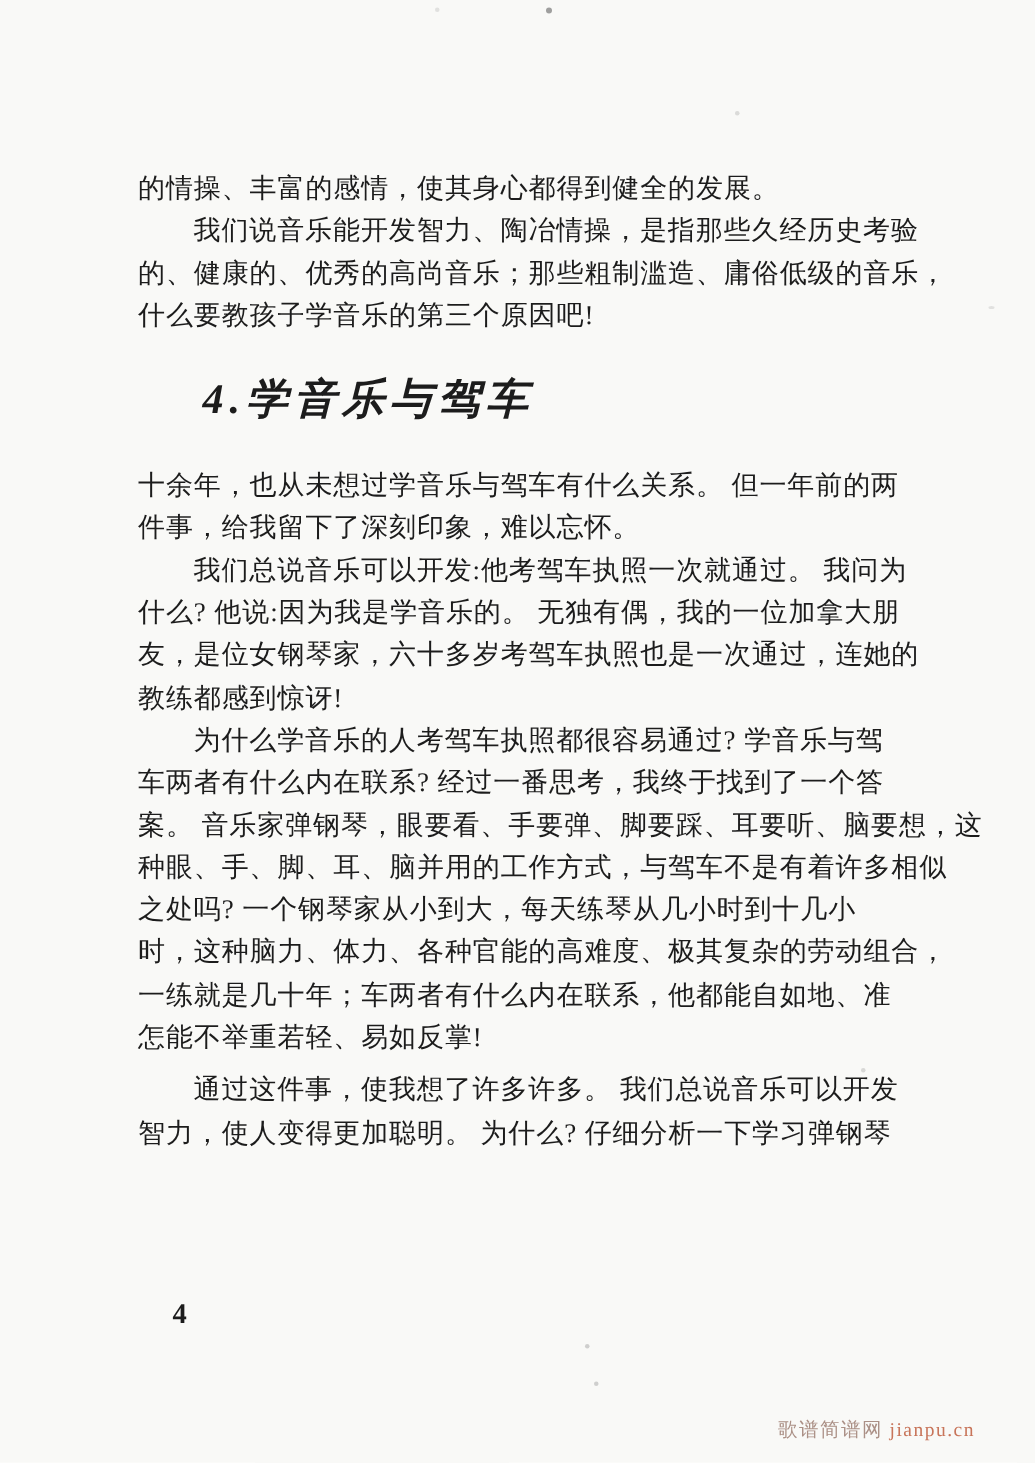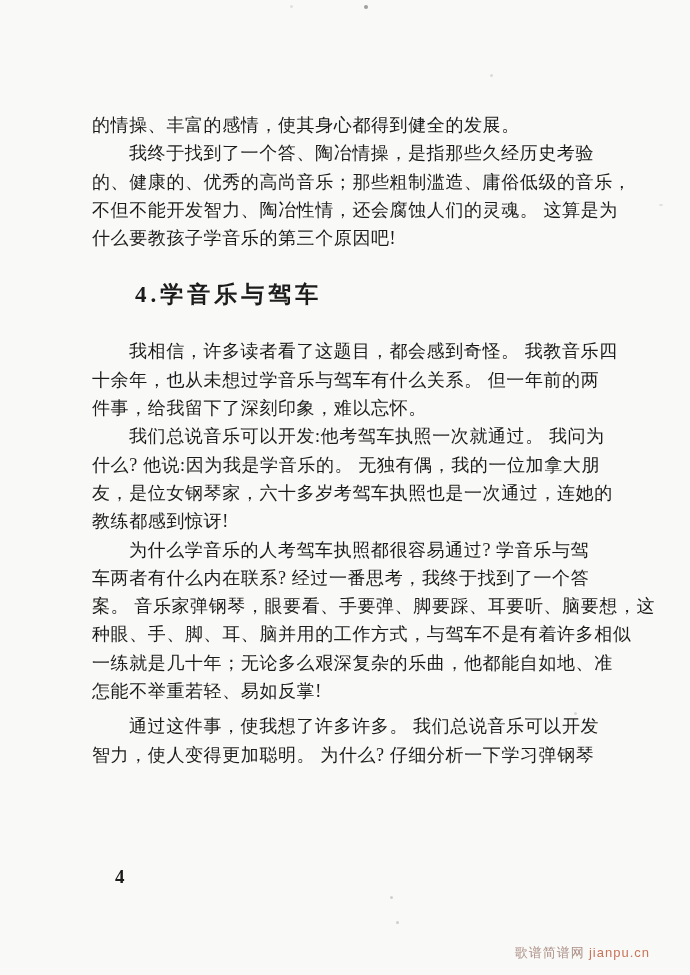--- a/index.html
+++ b/index.html
@@ -20,92 +20,93 @@
   }
   .para { margin: 0; padding: 0; }
   .line {
     font-size: 18px;
     line-height: 28.3px;
     letter-spacing: 0.6px;
     white-space: nowrap;
   }
   .line.indent { text-indent: 37px; }
   .heading {
-    font-size: 23px;
+    font-size: 28px;
     font-weight: 600;
     line-height: 32px;
     letter-spacing: 4px;
     margin: 27px 0 26px 0;
     padding-left: 43px;
     white-space: nowrap;
+    font-style: italic;
   }
   .para-gap { margin-top: 7px; }
   .page-number {
     position: absolute;
     left: 115px;
     top: 866px;
     font-size: 19px;
     font-weight: bold;
     letter-spacing: 0.5px;
   }
   .watermark {
     position: absolute;
     right: 40px;
     top: 944px;
     font-size: 13px;
     letter-spacing: 1px;
     white-space: nowrap;
   }
   .wm-name { color: #ab9086; }
-  .wm-domain { color: #c8755a; font-family: Liberation Sans, sans-serif; font-size: 13px; }
+  .wm-domain { color: #c8755a; font-family: Liberation Serif, serif; font-size: 13px; }
   .speck {
     position: absolute;
     border-radius: 50%;
     background: #555;
   }
 </style>
 </head>
 <body>
 
 <div class="page">
 
   <main class="text-block">
 
     <section class="para">
       <div class="line">的情操、丰富的感情，使其身心都得到健全的发展。</div>
     </section>
 
     <section class="para">
-      <div class="line indent">我终于找到了一个答、陶冶情操，是指那些久经历史考验</div>
+      <div class="line indent">我们说音乐能开发智力、陶冶情操，是指那些久经历史考验</div>
       <div class="line">的、健康的、优秀的高尚音乐；那些粗制滥造、庸俗低级的音乐，</div>
-      <div class="line">不但不能开发智力、陶冶性情，还会腐蚀人们的灵魂。 这算是为</div>
       <div class="line">什么要教孩子学音乐的第三个原因吧!</div>
     </section>
 
     <h2 class="heading">4.学音乐与驾车</h2>
 
     <section class="para">
-      <div class="line indent">我相信，许多读者看了这题目，都会感到奇怪。 我教音乐四</div>
       <div class="line">十余年，也从未想过学音乐与驾车有什么关系。 但一年前的两</div>
       <div class="line">件事，给我留下了深刻印象，难以忘怀。</div>
     </section>
 
     <section class="para">
       <div class="line indent">我们总说音乐可以开发:他考驾车执照一次就通过。 我问为</div>
       <div class="line">什么? 他说:因为我是学音乐的。 无独有偶，我的一位加拿大朋</div>
       <div class="line">友，是位女钢琴家，六十多岁考驾车执照也是一次通过，连她的</div>
       <div class="line">教练都感到惊讶!</div>
     </section>
 
     <section class="para">
       <div class="line indent">为什么学音乐的人考驾车执照都很容易通过? 学音乐与驾</div>
       <div class="line">车两者有什么内在联系? 经过一番思考，我终于找到了一个答</div>
       <div class="line">案。 音乐家弹钢琴，眼要看、手要弹、脚要踩、耳要听、脑要想，这</div>
       <div class="line">种眼、手、脚、耳、脑并用的工作方式，与驾车不是有着许多相似</div>
-      <div class="line">一练就是几十年；无论多么艰深复杂的乐曲，他都能自如地、准</div>
+      <div class="line">之处吗? 一个钢琴家从小到大，每天练琴从几小时到十几小</div>
+      <div class="line">时，这种脑力、体力、各种官能的高难度、极其复杂的劳动组合，</div>
+      <div class="line">一练就是几十年；车两者有什么内在联系，他都能自如地、准</div>
       <div class="line">怎能不举重若轻、易如反掌!</div>
     </section>
 
     <section class="para para-gap">
       <div class="line indent">通过这件事，使我想了许多许多。 我们总说音乐可以开发</div>
       <div class="line">智力，使人变得更加聪明。 为什么? 仔细分析一下学习弹钢琴</div>
     </section>
 
   </main>
 

